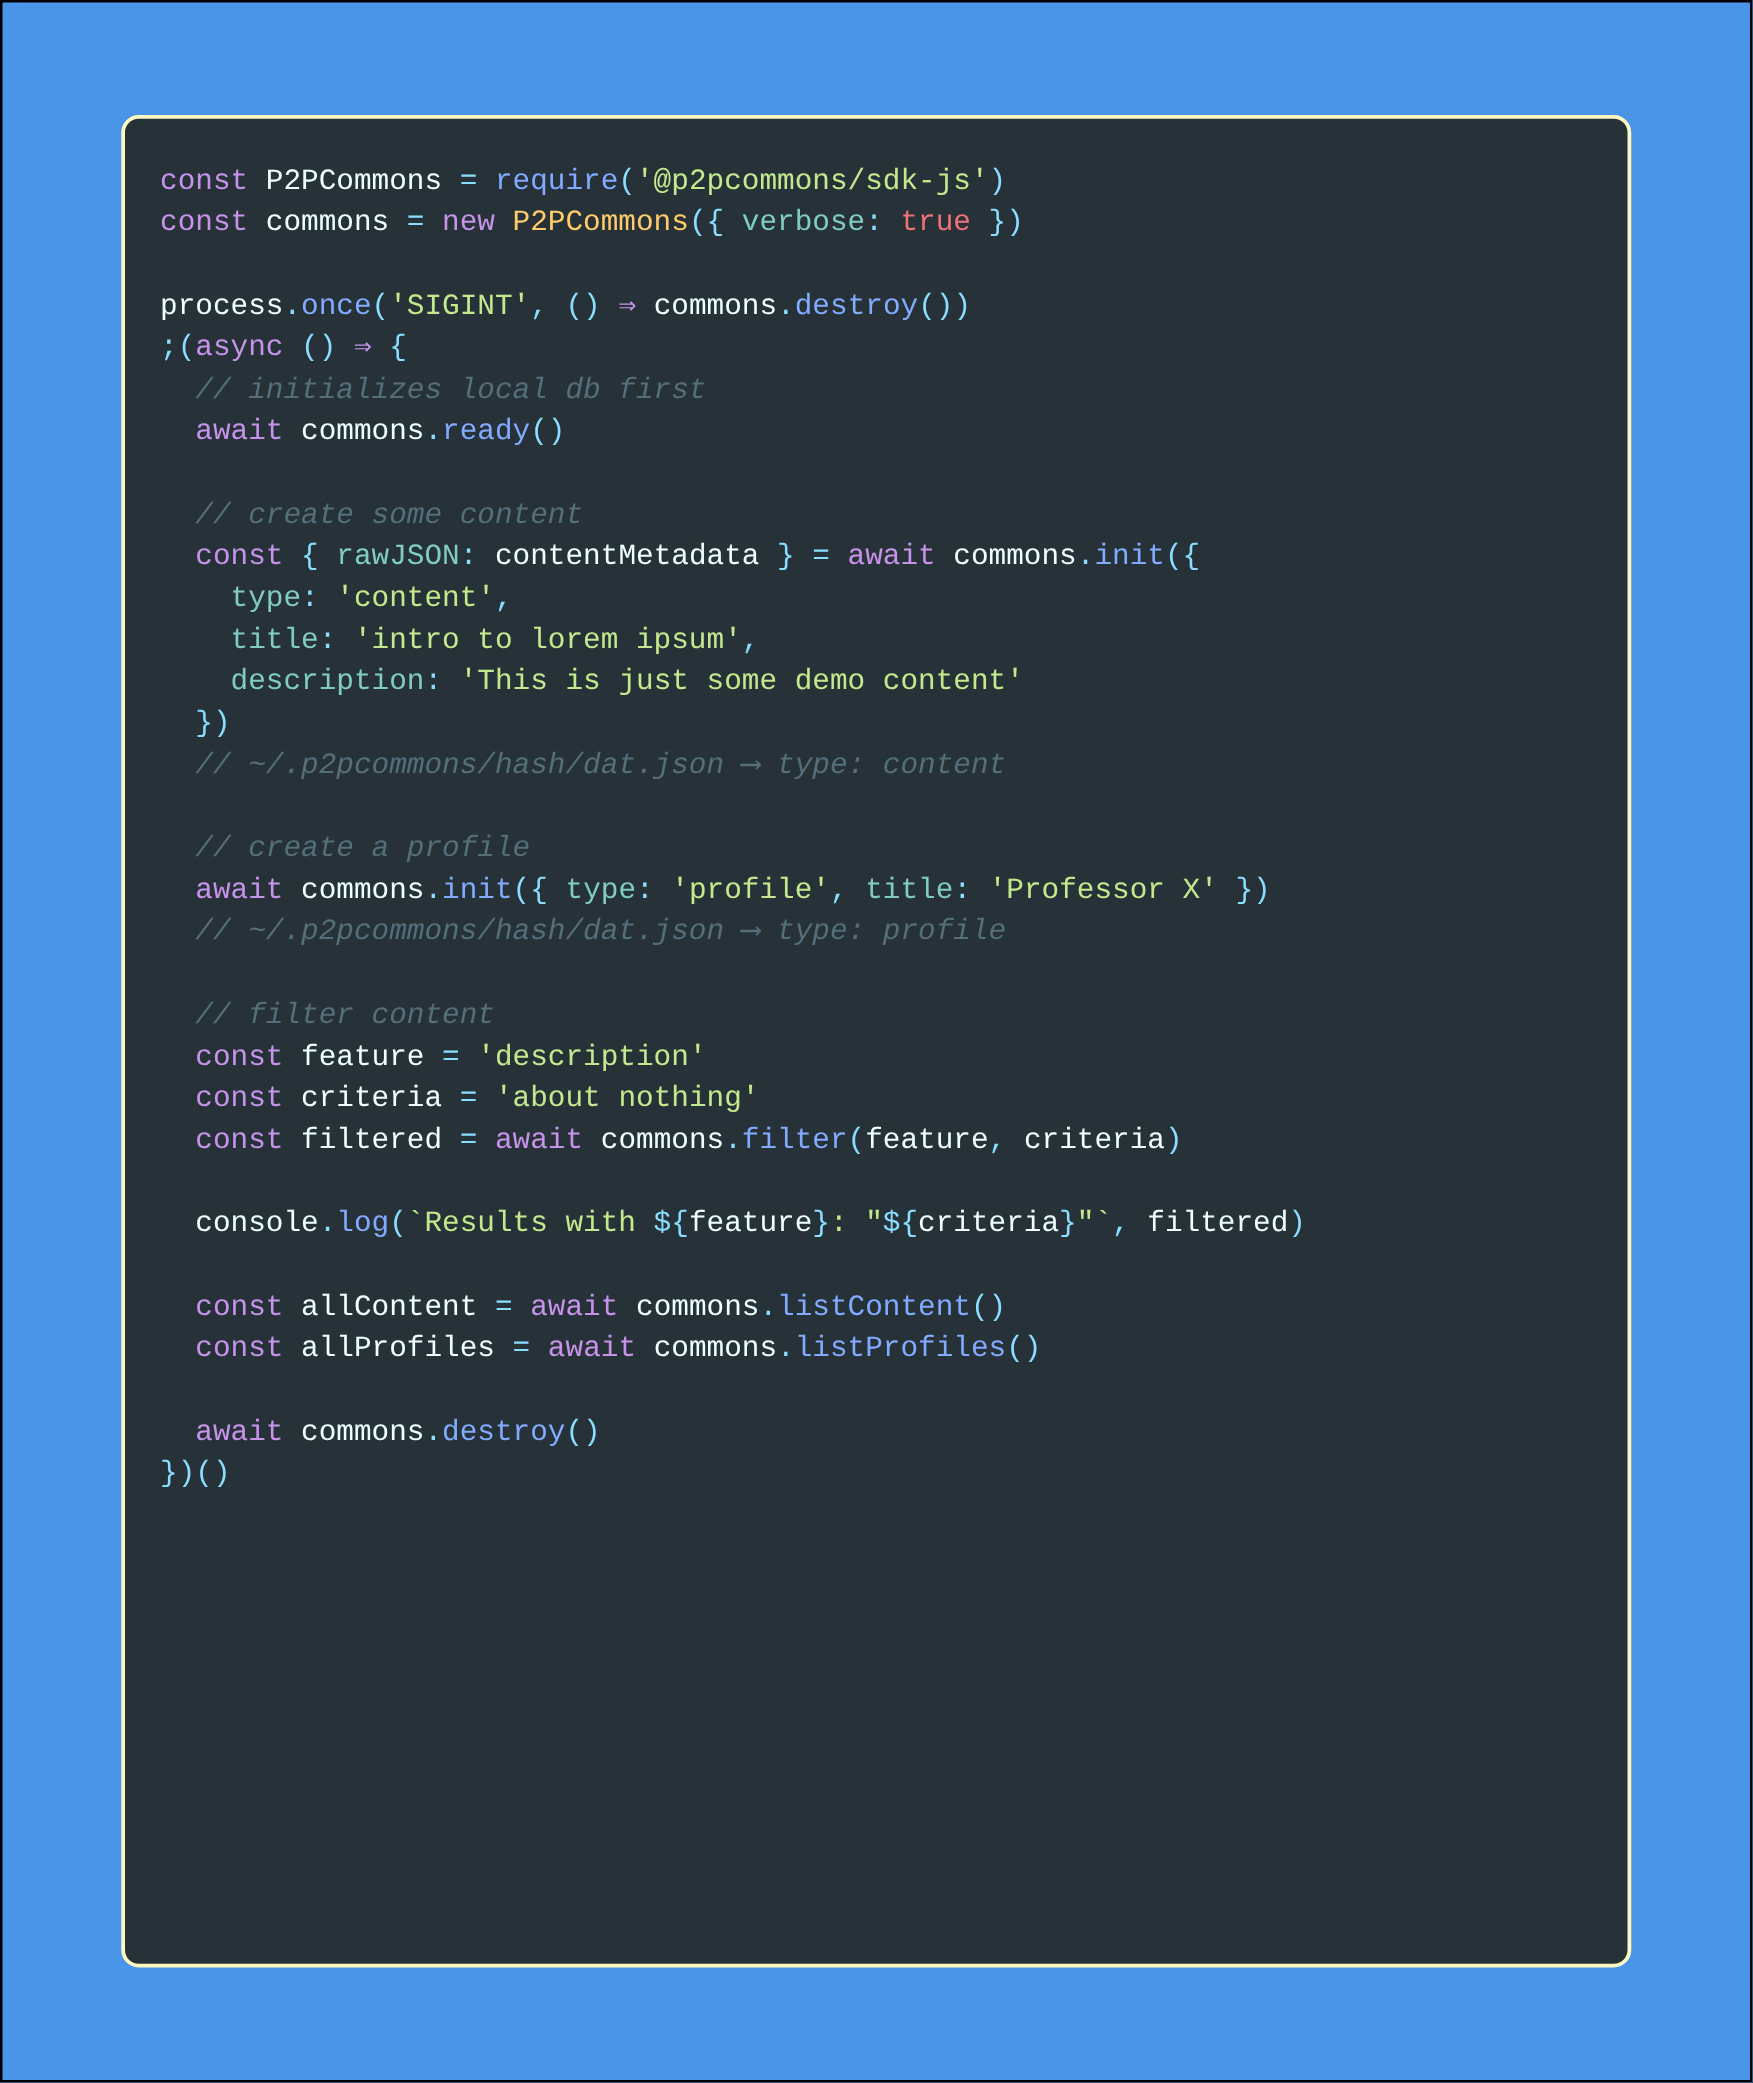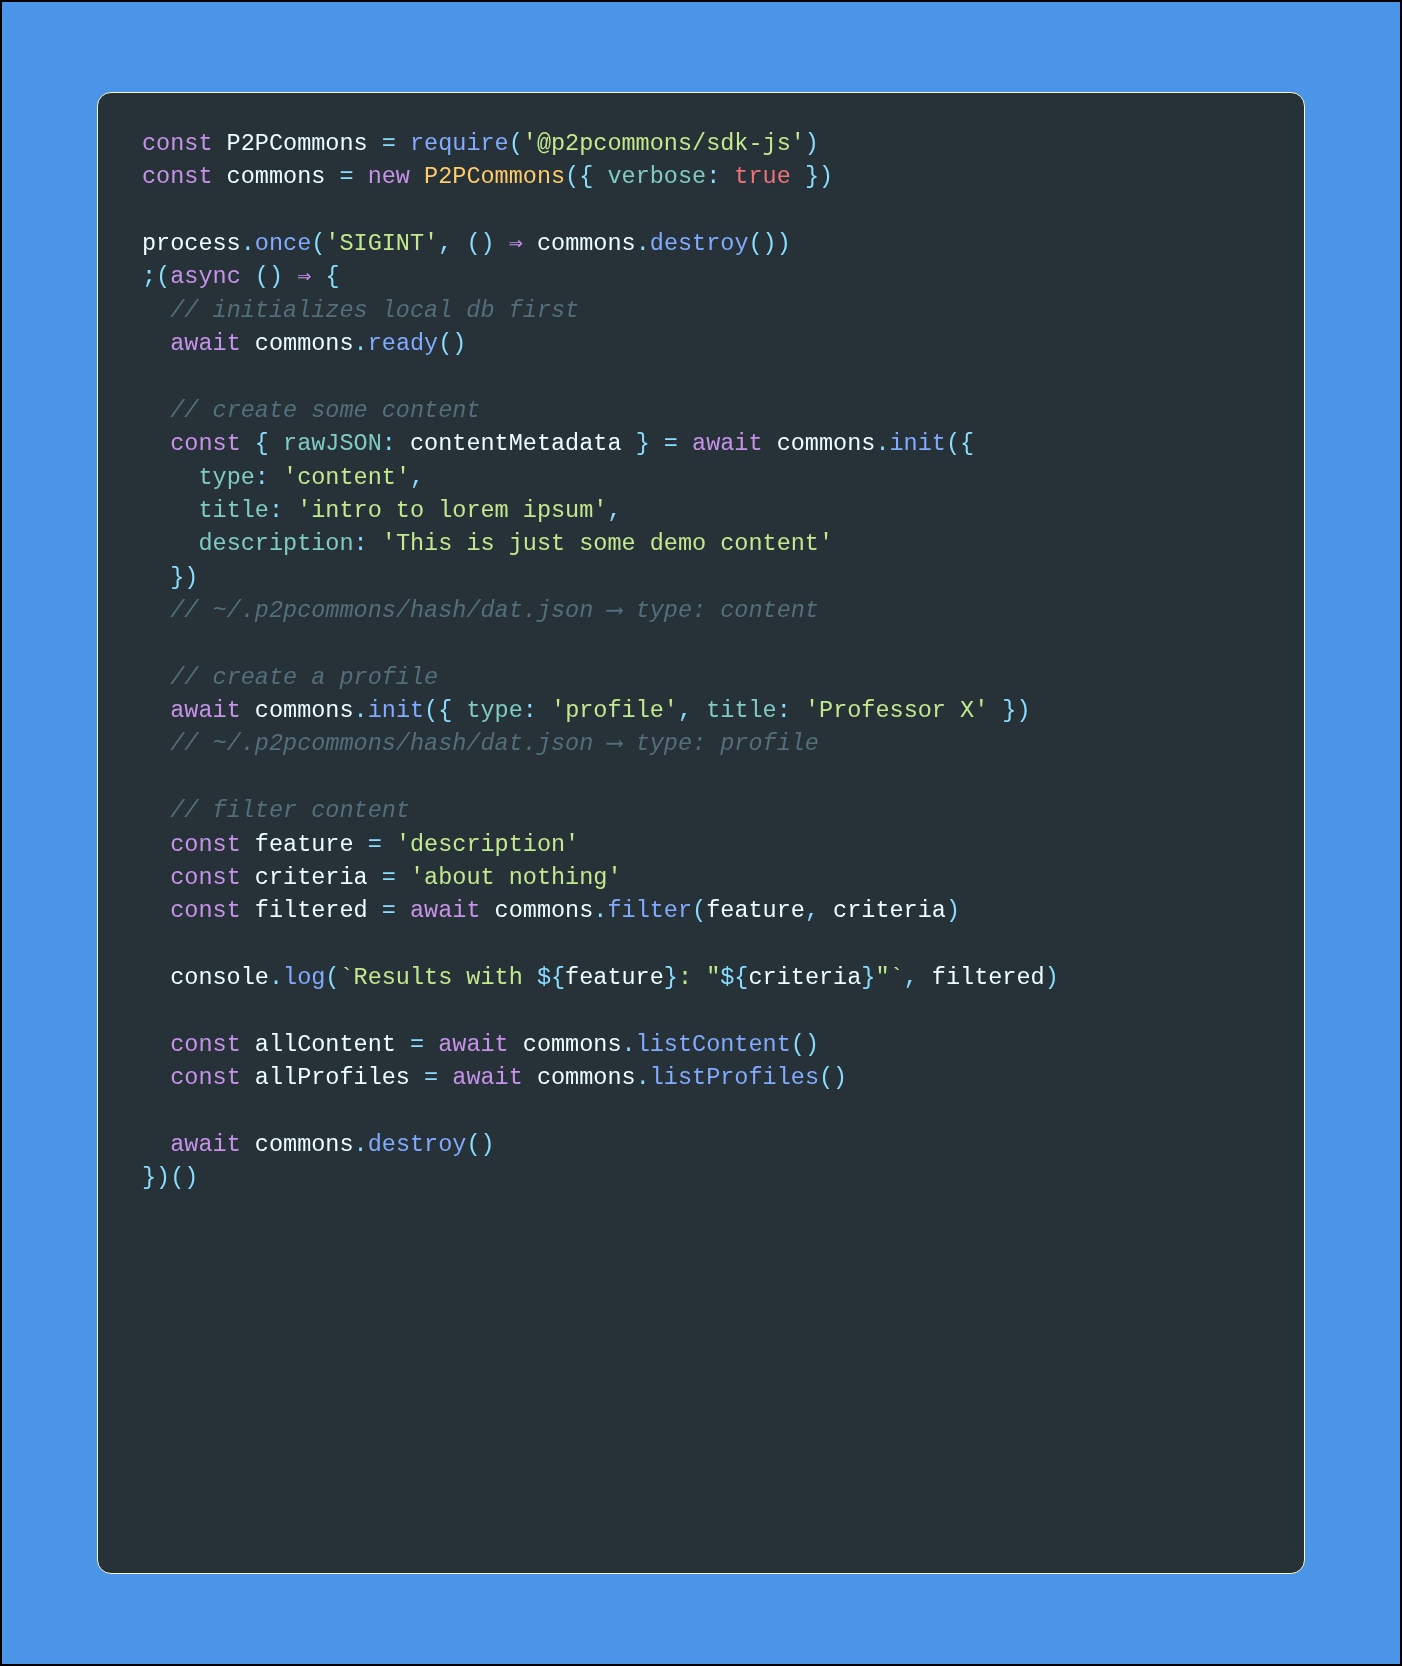--- a/index.html
+++ b/index.html
@@ -15,25 +15,25 @@
   }
   .frame {
     width: 1402px;
     height: 1666px;
     background: #4a95e8;
     border: 2px solid #000;
     padding: 90px 95px;
   }
   .code-card {
     background: #263238;
-    border: 1px solid #fef9c3;
+    border: 3px solid #fef9c3;
     border-radius: 14px;
     width: 100%;
     height: 100%;
-    padding: 34px 44px;
+    padding: 34px 28px;
     overflow: hidden;
   }
   pre.code {
     margin: 0;
     font-family: inherit;
     font-size: 23.5px;
     line-height: 1.42;
     color: #eeffff;
     white-space: pre;
   }

